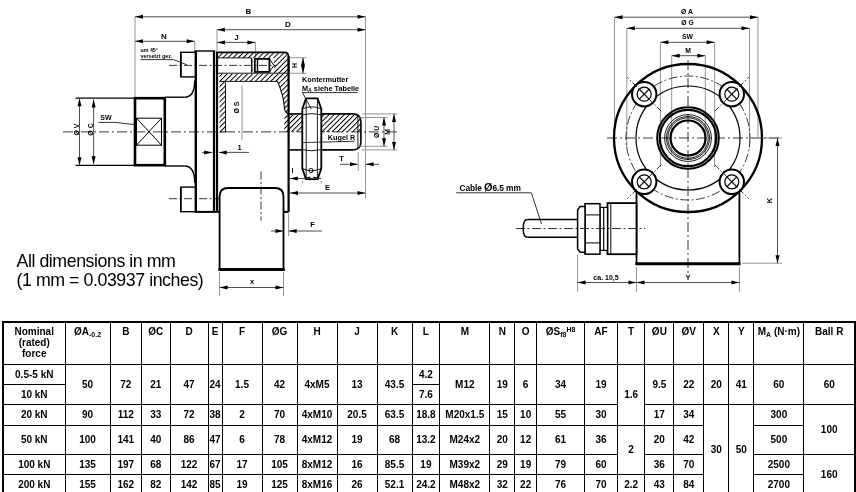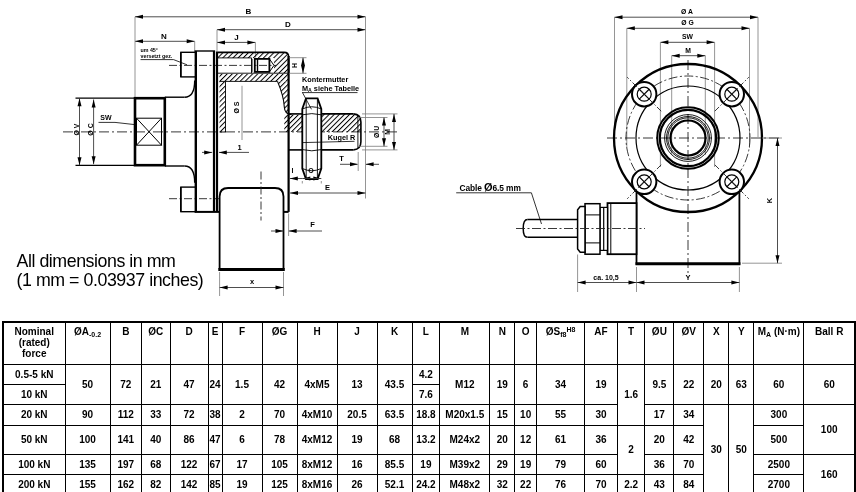--- a/index.html
+++ b/index.html
@@ -346,21 +346,21 @@
           <td>4.2</td>
           <td rowspan="2">M12</td>
           <td rowspan="2">19</td>
           <td rowspan="2">6</td>
           <td rowspan="2">34</td>
           <td rowspan="2">19</td>
           <td rowspan="3">1.6</td>
           <td rowspan="2">9.5</td>
           <td rowspan="2">22</td>
           <td rowspan="2">20</td>
-          <td rowspan="2">63</td>
+          <td rowspan="2">41</td>
           <td rowspan="2">60</td>
           <td rowspan="2">60</td>
         </tr>
         <tr style="height:20.4px">
           <td class="fc">10 kN</td>
           <td>7.6</td>
         </tr>
         <tr style="height:20.4px">
           <td class="fc">20 kN</td>
           <td>90</td>

